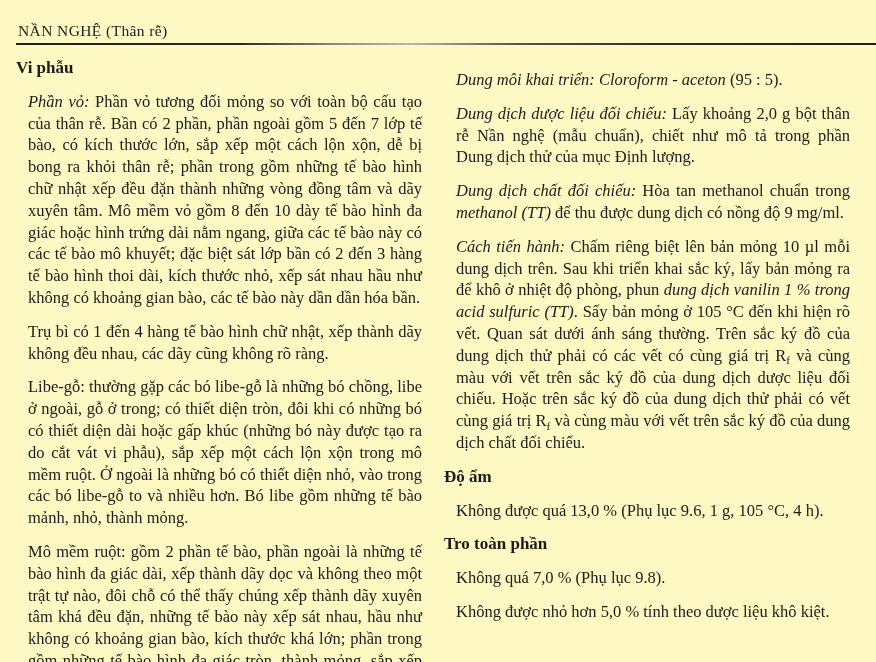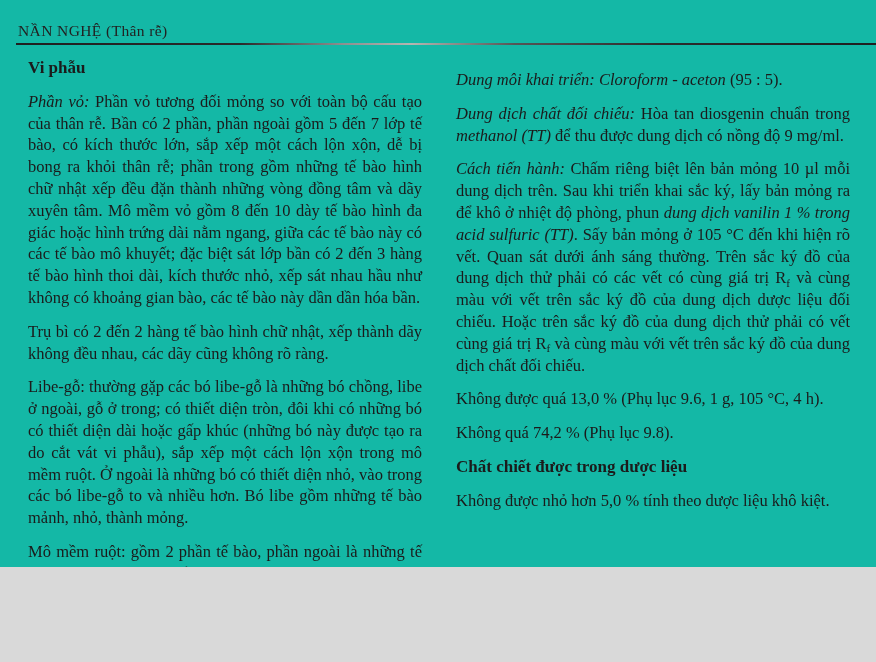--- a/index.html
+++ b/index.html
@@ -1,21 +1,21 @@
 <!DOCTYPE html>
 <html lang="vi"><head>
 <meta charset="utf-8">
 <style>
   html, body { margin: 0; padding: 0; background: #d9d9d9; }
   .page {
     position: relative;
     width: 876px;
-    height: 567px;
+    height: 662px;
     margin: 0 auto;
-    background: #14b8a6;
+    background: #fef9c3;
     color: #1b1b1b;
     font-family: "Liberation Serif", serif;
     overflow: hidden;
   }
   .running-header {
     position: absolute;
     top: 22px;
     left: 18px;
     right: 16px;
     display: flex;
@@ -50,21 +50,21 @@
     line-height: 21.8px;
   }
   .doc-paragraph {
     margin: 12px;
     text-align: justify;
     text-justify: inter-word;
   }
   .doc-heading {
     font-weight: bold;
     font-size: 17px;
-    margin: 9px 0 2px 12px;
+    margin: 9px 0 2px 0;
     text-align: left;
   }
   .col .doc-heading:first-child { margin-top: 0; }
   .seg-italic { font-style: italic; }
   .seg-sub {
     font-size: 68%;
     position: relative;
     top: 3.5px;
     line-height: 0;
   }
@@ -74,27 +74,29 @@
 
 <div class="page">
   <div class="running-header">
     <span>NẦN NGHỆ (Thân rễ)</span>
   </div>
   <div class="header-rule"></div>
   <div class="columns">
     <div class="col" id="col-left">
         <div class="doc-heading">Vi phẫu</div>
         <div class="doc-paragraph"><span class="seg-italic">Phần vỏ: </span><span class="seg">Phần vỏ tương đối mỏng so với toàn bộ cấu tạo của thân rễ. Bần có 2 phần, phần ngoài gồm 5 đến 7 lớp tế bào, có kích thước lớn, sắp xếp một cách lộn xộn, dễ bị bong ra khỏi thân rễ; phần trong gồm những tế bào hình chữ nhật xếp đều đặn thành những vòng đồng tâm và dãy xuyên tâm. Mô mềm vỏ gồm 8 đến 10 dày tế bào hình đa giác hoặc hình trứng dài nằm ngang, giữa các tế bào này có các tế bào mô khuyết; đặc biệt sát lớp bần có 2 đến 3 hàng tế bào hình thoi dài, kích thước nhỏ, xếp sát nhau hầu như không có khoảng gian bào, các tế bào này dần dần hóa bần.</span></div>
-        <div class="doc-paragraph"><span class="seg">Trụ bì có 2 đến 2 hàng tế bào hình chữ nhật, xếp thành dãy không đều nhau, các dãy cũng không rõ ràng.</span></div>
+        <div class="doc-paragraph"><span class="seg">Trụ bì có 1 đến 4 hàng tế bào hình chữ nhật, xếp thành dãy không đều nhau, các dãy cũng không rõ ràng.</span></div>
         <div class="doc-paragraph"><span class="seg">Libe-gỗ: thường gặp các bó libe-gỗ là những bó chồng, libe ở ngoài, gỗ ở trong; có thiết diện tròn, đôi khi có những bó có thiết diện dài hoặc gấp khúc (những bó này được tạo ra do cắt vát vi phẫu), sắp xếp một cách lộn xộn trong mô mềm ruột. Ở ngoài là những bó có thiết diện nhỏ, vào trong các bó libe-gỗ to và nhiều hơn. Bó libe gồm những tế bào mảnh, nhỏ, thành mỏng.</span></div>
         <div class="doc-paragraph"><span class="seg">Mô mềm ruột: gồm 2 phần tế bào, phần ngoài là những tế bào hình đa giác dài, xếp thành dãy dọc và không theo một trật tự nào, đôi chỗ có thể thấy chúng xếp thành dãy xuyên tâm khá đều đặn, những tế bào này xếp sát nhau, hầu như không có khoảng gian bào, kích thước khá lớn; phần trong gồm những tế bào hình đa giác tròn, thành mỏng, sắp xếp lộn xộn tạo ra khoảng gian bào khá nhỏ.</span></div>
       </div>
     <div class="col" id="col-right">
         <div class="doc-paragraph"><span class="seg-italic">Dung môi khai triển: </span><span class="seg-italic">Cloroform - aceton</span><span class="seg"> (95 : 5).</span></div>
-        <div class="doc-paragraph"><span class="seg-italic">Dung dịch chất đối chiếu: </span><span class="seg">Hòa tan diosgenin chuẩn trong </span><span class="seg-italic">methanol (TT)</span><span class="seg"> để thu được dung dịch có nồng độ 9 mg/ml.</span></div>
+        <div class="doc-paragraph"><span class="seg-italic">Dung dịch dược liệu đối chiếu: </span><span class="seg">Lấy khoảng 2,0 g bột thân rễ Nần nghệ (mẫu chuẩn), chiết như mô tả trong phần Dung dịch thử của mục Định lượng.</span></div>
+        <div class="doc-paragraph"><span class="seg-italic">Dung dịch chất đối chiếu: </span><span class="seg">Hòa tan methanol chuẩn trong </span><span class="seg-italic">methanol (TT)</span><span class="seg"> để thu được dung dịch có nồng độ 9 mg/ml.</span></div>
         <div class="doc-paragraph"><span class="seg-italic">Cách tiến hành: </span><span class="seg">Chấm riêng biệt lên bản mỏng 10 µl mỗi dung dịch trên. Sau khi triển khai sắc ký, lấy bản mỏng ra để khô ở nhiệt độ phòng, phun </span><span class="seg-italic">dung dịch vanilin 1 % trong acid sulfuric (TT)</span><span class="seg">. Sấy bản mỏng ở 105 °C đến khi hiện rõ vết. Quan sát dưới ánh sáng thường. Trên sắc ký đồ của dung dịch thử phải có các vết có cùng giá trị R</span><span class="seg-sub">f</span><span class="seg"> và cùng màu với vết trên sắc ký đồ của dung dịch dược liệu đối chiếu. Hoặc trên sắc ký đồ của dung dịch thử phải có vết cùng giá trị R</span><span class="seg-sub">f</span><span class="seg"> và cùng màu với vết trên sắc ký đồ của dung dịch chất đối chiếu.</span></div>
+        <div class="doc-heading">Độ ẩm</div>
         <div class="doc-paragraph"><span class="seg">Không được quá 13,0 % (Phụ lục 9.6, 1 g, 105 °C, 4 h).</span></div>
-        <div class="doc-paragraph"><span class="seg">Không quá 74,2 % (Phụ lục 9.8).</span></div>
-        <div class="doc-heading">Chất chiết được trong dược liệu</div>
+        <div class="doc-heading">Tro toàn phần</div>
+        <div class="doc-paragraph"><span class="seg">Không quá 7,0 % (Phụ lục 9.8).</span></div>
         <div class="doc-paragraph"><span class="seg">Không được nhỏ hơn 5,0 % tính theo dược liệu khô kiệt.</span></div>
       </div>
   </div>
 </div>
 
 </body></html>

